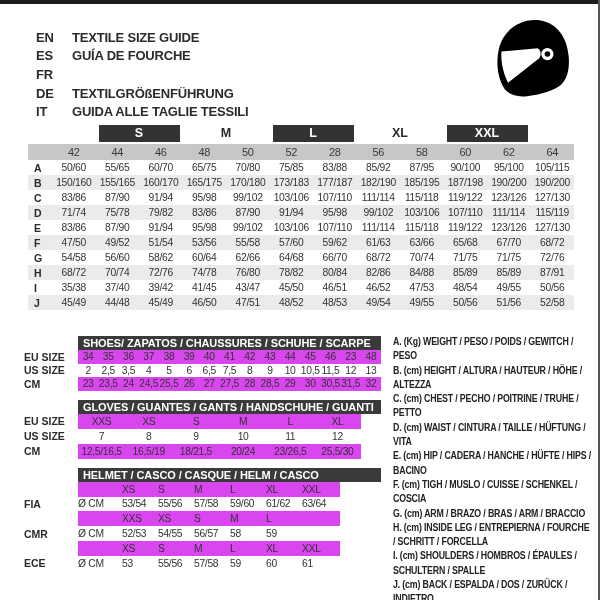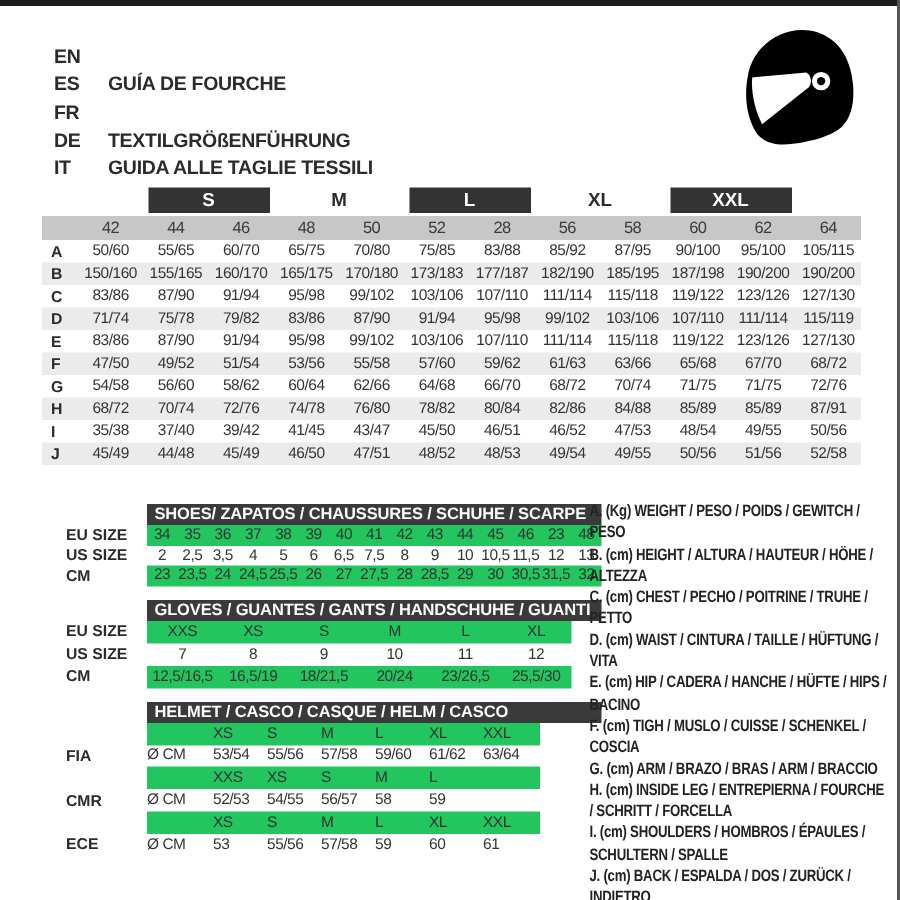--- a/index.html
+++ b/index.html
@@ -27,28 +27,28 @@
   .mt-group{grid-column:span 2;text-align:center;font-weight:bold;font-size:12.5px;height:17px;line-height:17px;color:#2b2b2b;}
   .mt-group.bar{background:#333333;color:#ffffff;margin:0 3px;}
   .mt-sizes{height:16px;background:#c7c7c7;}
   .mt-sizes .mt-cell{font-size:11px;color:#3a3a3a;}
   .mt-data{height:15px;}
   .mt-data.shaded{background:#ebebeb;}
   .mt-letter{font-weight:bold;font-size:10.5px;padding-left:6px;color:#2b2b2b;}
   .mt-cell{text-align:center;font-size:10.3px;letter-spacing:-0.3px;color:#333;white-space:nowrap;}
 
   
-  .sub{position:absolute;left:44px;top:336px;width:362px;}
+  .sub{position:absolute;left:24px;top:336px;width:362px;}
   .sub-table{margin-bottom:9px;}
   .sub-title-row{display:grid;grid-template-columns:54px 303px;}
   .sub-title{background:#3a3a3a;color:#fff;font-weight:bold;font-size:11px;height:14px;line-height:14px;padding-left:5px;letter-spacing:-0.1px;white-space:nowrap;overflow:hidden;}
   .sub-row{display:grid;grid-template-columns:54px auto;align-items:center;}
   .row-label{font-weight:bold;font-size:10.5px;color:#2b2b2b;}
   .band{display:grid;align-items:center;}
-  .band.gray{background:#22c55e;}
+  .band.gray{background:#d946ef;}
   .sub-cell{font-size:10.3px;letter-spacing:-0.3px;color:#333;text-align:center;white-space:nowrap;}
   .shoes .sub-row{height:13.6px;}
   .shoes .band{width:303px;grid-template-columns:repeat(15,1fr);height:100%;}
   .gloves .sub-row{height:15px;}
   .gloves .band{width:283px;grid-template-columns:repeat(6,1fr);height:100%;}
   .hel .sub-row{height:14.8px;}
   .hel .band{width:262px;grid-template-columns:44px repeat(6,36px);height:100%;}
   .hel .sub-cell{text-align:left;}
 
   
@@ -58,20 +58,21 @@
 </style>
 </head>
 <body>
 
 <div class="top-line"></div>
 <div class="right-line"></div>
 
 <div class="langs">
     <div class="lang-row">
       <span class="lang-code">EN</span>
+      <span class="lang-text">TEXTILE SIZE GUIDE</span>
     </div>
     <div class="lang-row">
       <span class="lang-code">ES</span>
       <span class="lang-text">GUÍA DE FOURCHE</span>
     </div>
     <div class="lang-row">
       <span class="lang-code">FR</span>
     </div>
     <div class="lang-row">
       <span class="lang-code">DE</span>

